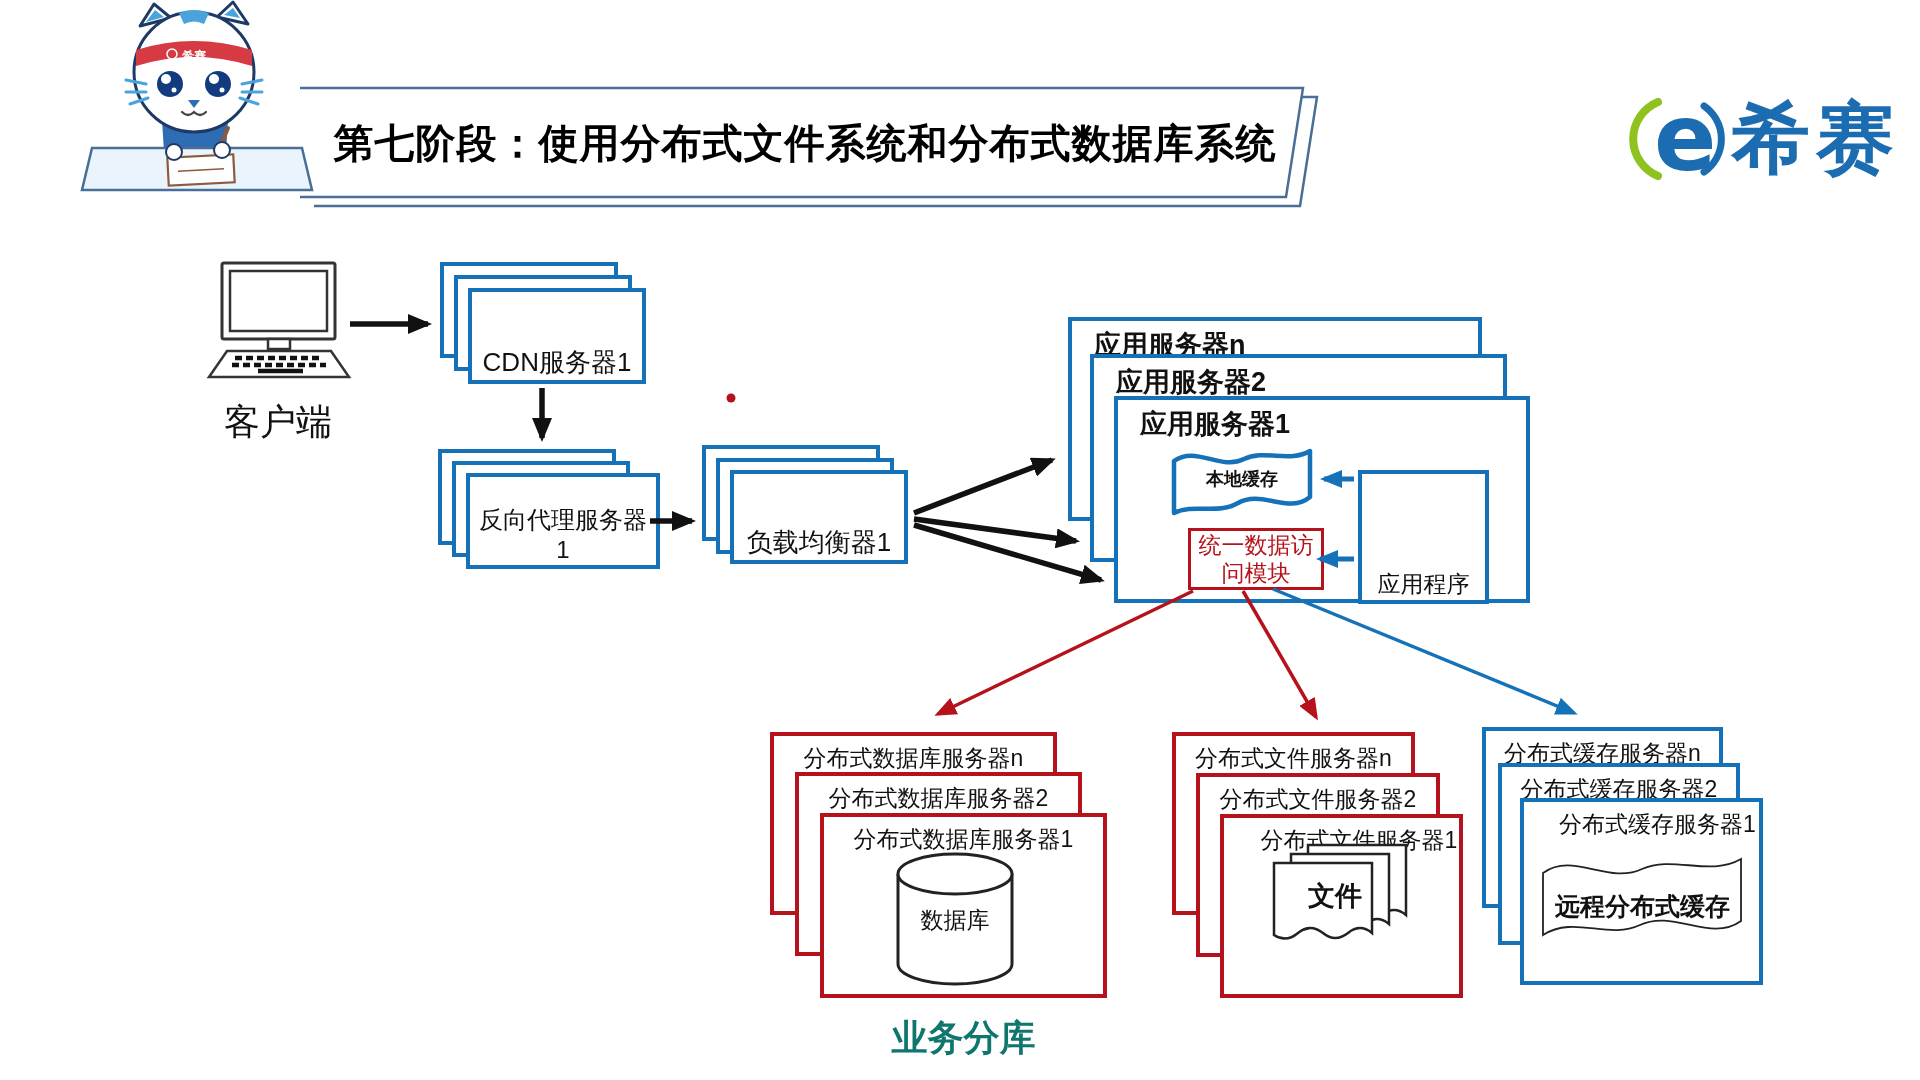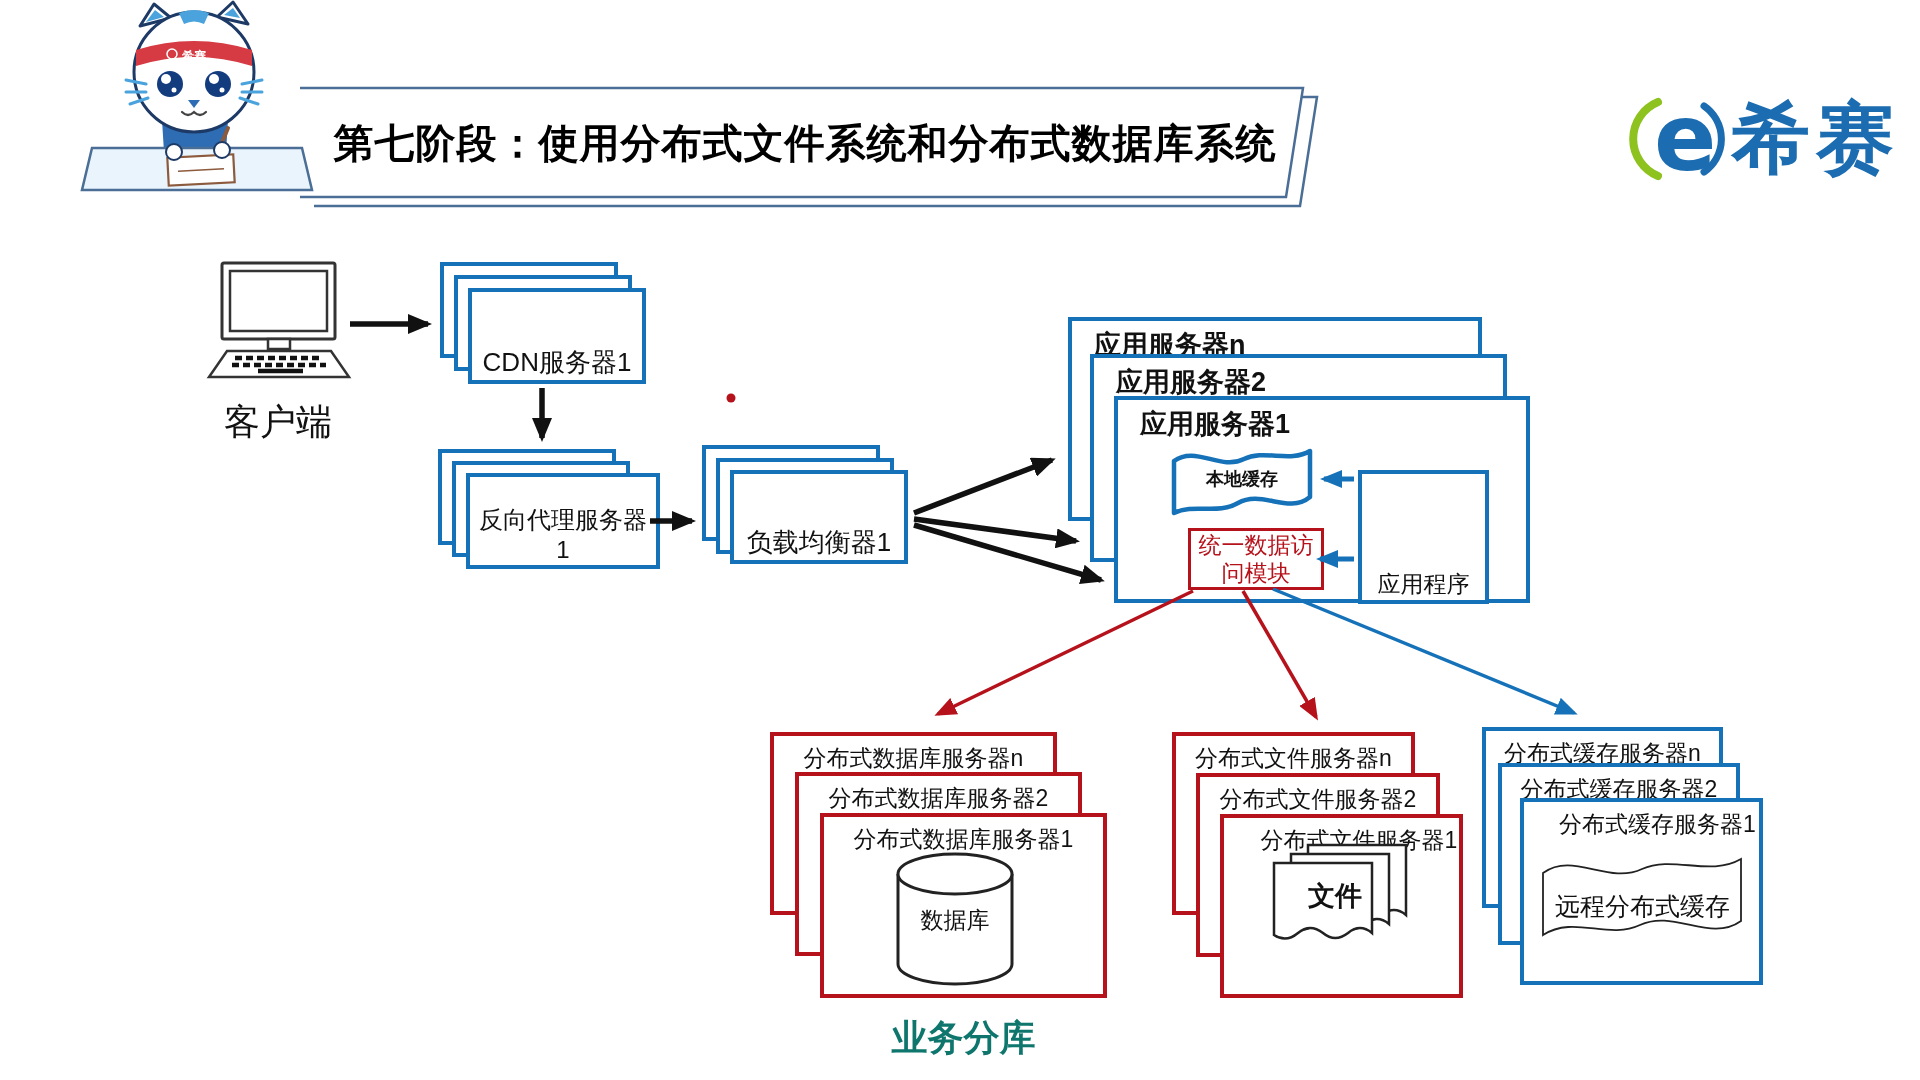--- a/index.html
+++ b/index.html
@@ -168,21 +168,21 @@
   </div>
   <div class="bx b-blue lbl-top" style="left:1498px;top:763px;width:242px;height:182px;">
     <span>分布式缓存服务器2</span>
   </div>
   <div class="bx b-blue lbl-top" style="left:1520px;top:798px;width:243px;height:187px;padding-left:32px;">
     <span>分布式缓存服务器1</span>
   </div>
   <svg class="abs" style="left:1538px;top:845px;" width="208" height="105" viewBox="0 0 208 105">
     <path d="M5,28 C 35,6 70,40 104,24 C 135,10 172,32 203,14 L203,76 C 172,98 136,64 102,80 C 70,95 36,70 5,90 Z" fill="#fff" stroke="#222" stroke-width="1.8"></path>
   </svg>
-  <div class="abs icon-lbl" style="left:1545px;top:890px;width:195px;font-size:25px;font-weight:normal;">远程分布式缓存</div>
+  <div class="abs icon-lbl" style="left:1545px;top:890px;width:195px;font-size:25px;font-weight:bold;">远程分布式缓存</div>
 
   <svg class="abs" style="left:0;top:0;pointer-events:none;" width="1920" height="1080" viewBox="0 0 1920 1080">
     <defs>
       <marker id="mBlack" markerUnits="userSpaceOnUse" markerWidth="24" markerHeight="20" refX="20" refY="10" orient="auto">
         <path d="M0,0 L24,10 L0,20 Z" fill="#111"></path>
       </marker>
       <marker id="mRed" markerUnits="userSpaceOnUse" markerWidth="22" markerHeight="18" refX="18" refY="9" orient="auto">
         <path d="M0,0 L22,9 L0,18 Z" fill="#b5121b"></path>
       </marker>
       <marker id="mBlue" markerUnits="userSpaceOnUse" markerWidth="22" markerHeight="18" refX="18" refY="9" orient="auto">

